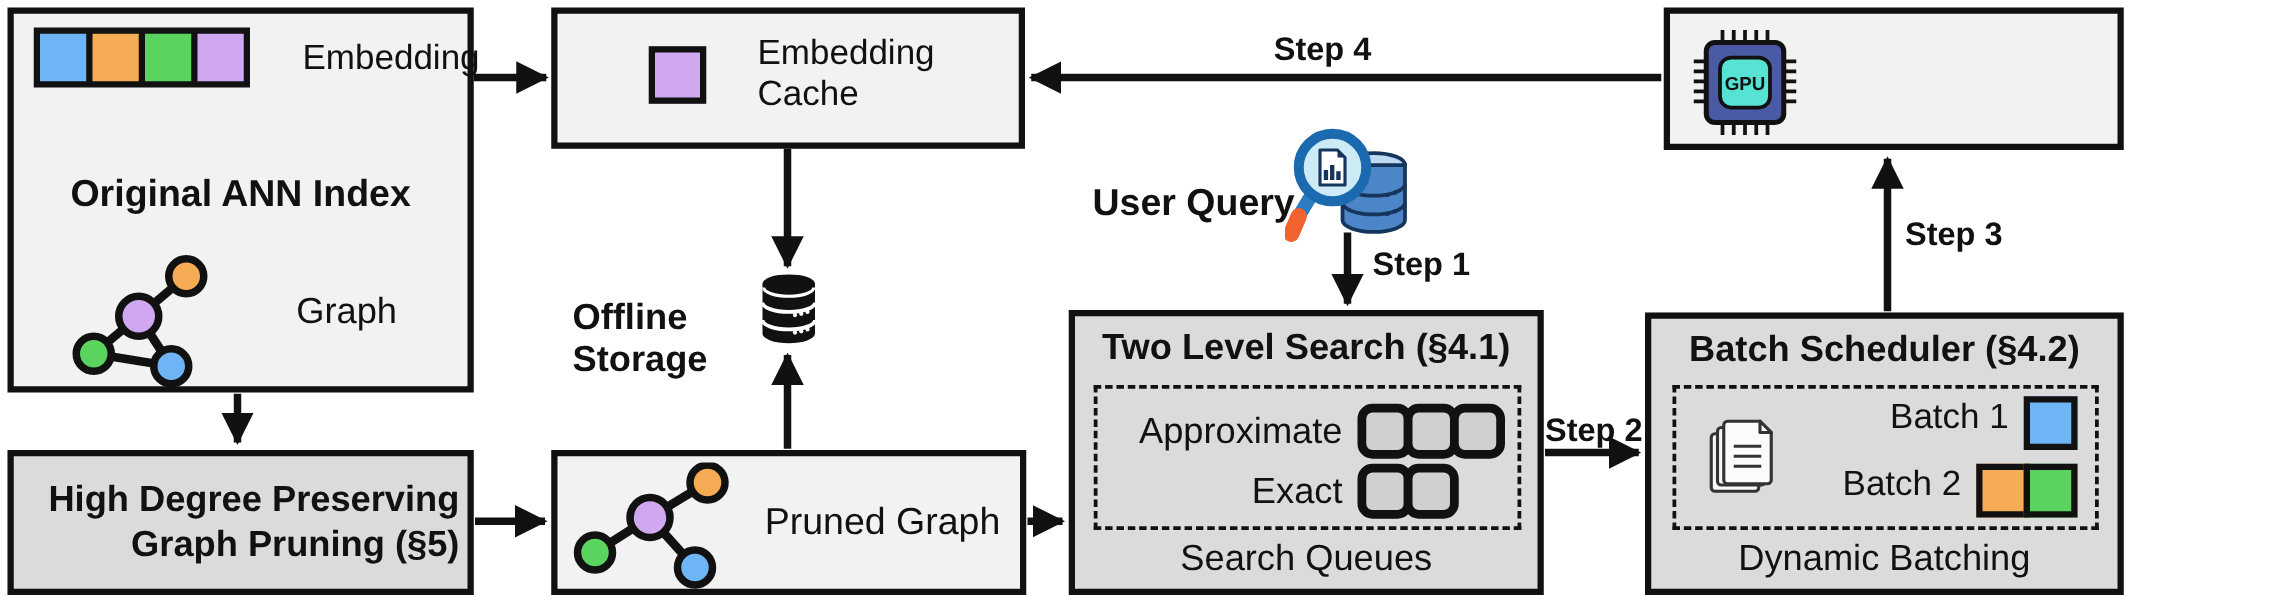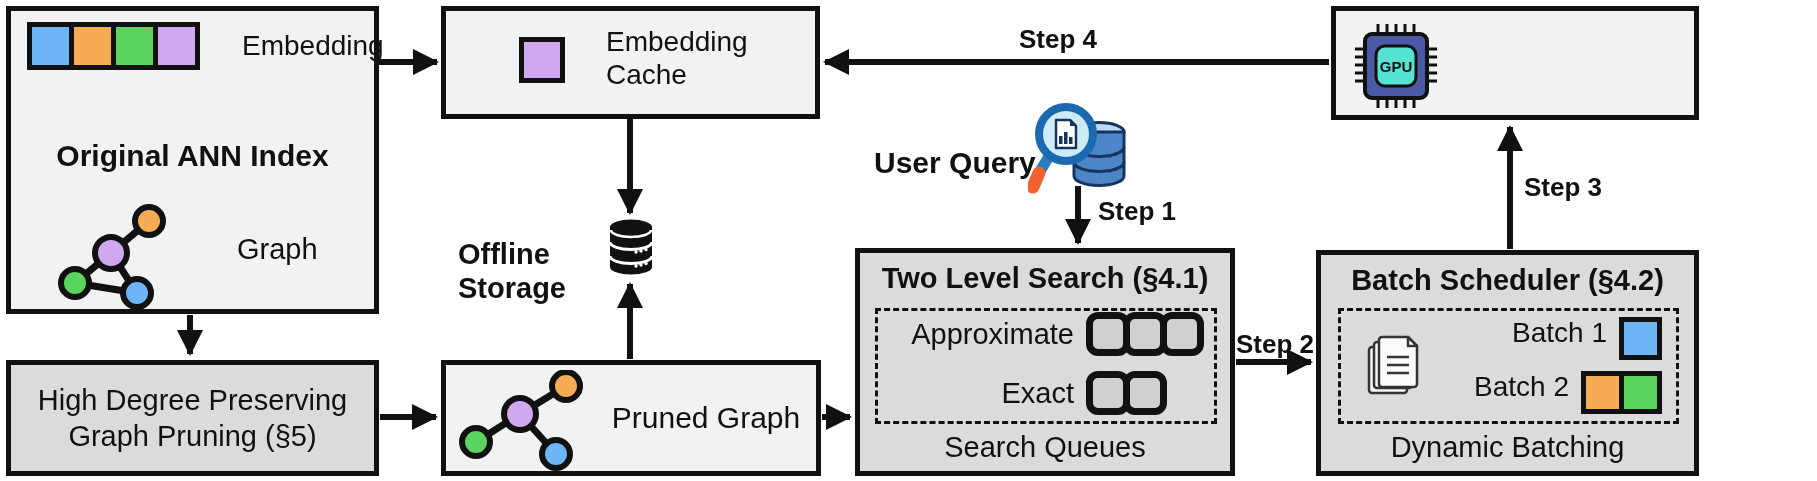--- a/index.html
+++ b/index.html
@@ -24,21 +24,21 @@
   #cache-chip{position:absolute;left:73px;top:26px;width:46px;height:46px;border:5px solid #111;background:var(--purple);box-sizing:border-box;}
   #cache-title{position:absolute;left:160px;top:14px;width:200px;font-size:28px;line-height:33px;}
 
   
   #box-server{left:1331px;top:6px;width:368px;height:114px;}
   #gpu-icon{position:absolute;left:14px;top:10px;}
   #server-title{position:absolute;left:116px;top:5px;width:230px;font-size:28px;line-height:31px;}
 
   
   #box-highdeg{left:6px;top:360px;width:373px;height:116px;display:flex;align-items:center;justify-content:center;}
-  #highdeg-title{font-size:29px;font-weight:normal;text-align:center;line-height:36px;width:350px;}
+  #highdeg-title{font-size:29px;font-weight:bold;text-align:right;line-height:36px;width:350px;}
 
   
   #box-pruned{left:441px;top:360px;width:380px;height:116px;}
   #pruned-graph-icon{position:absolute;left:12px;top:5px;}
   #pruned-label{position:absolute;left:150px;top:36px;width:220px;font-size:30px;text-align:center;}
 
   
   #storage-label{position:absolute;left:458px;top:217px;width:138px;font-size:29px;font-weight:bold;text-align:left;line-height:34px;margin-top:20px;}
   #storage-icon{position:absolute;left:606px;top:218px;}
 
@@ -193,21 +193,21 @@
     <g fill="#16355C">
       <rect x="31" y="40" width="3.5" height="8"></rect>
       <rect x="36" y="36" width="3.5" height="12"></rect>
       <rect x="41" y="41" width="3.5" height="7"></rect>
     </g>
   </svg>
 
   <div class="box dark" id="box-tls">
     <div id="tls-title">Two Level Search (§4.1)</div>
     <div id="tls-dashed">
-      <div class="tls-row" style="top:1px;">
+      <div class="tls-row" style="top:12px;">
         <div class="q-label">Approximate</div>
         <div class="q-squares">
             <span class="queue-square"></span>
             <span class="queue-square"></span>
             <span class="queue-square"></span>
           </div>
       </div>
       <div class="tls-row" style="top:60px;">
         <div class="q-label">Exact</div>
         <div class="q-squares">

